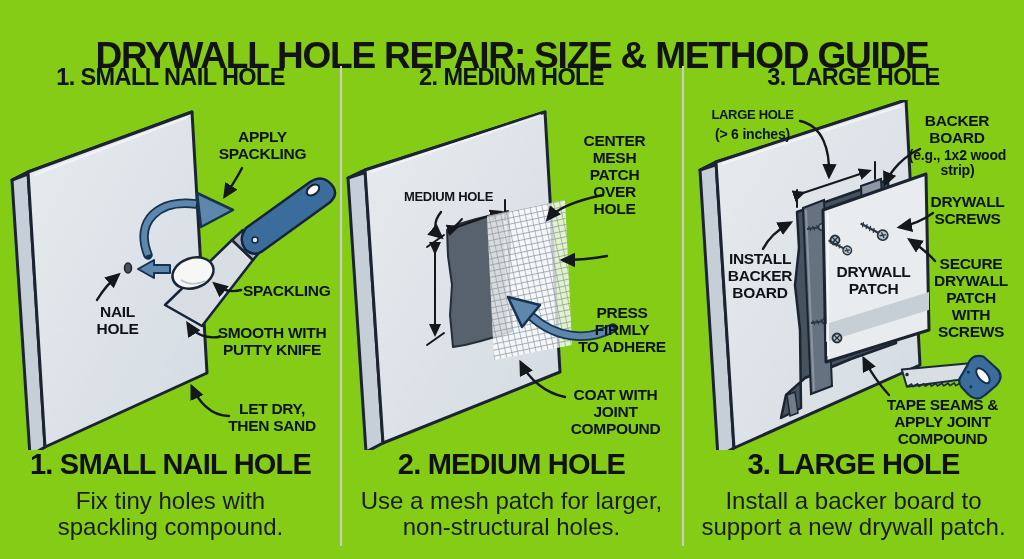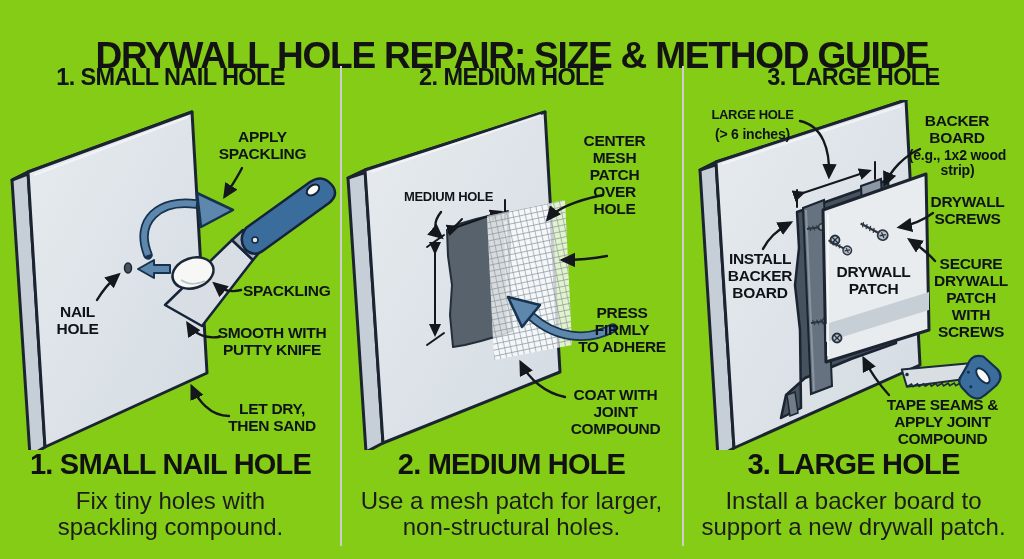--- a/index.html
+++ b/index.html
@@ -73,21 +73,21 @@
         <g fill="none" stroke="#14181d" stroke-width="2.4" stroke-linecap="round">
           <path d="M242,68 C236,80 230,88 225,96" marker-end="url(#ah1)"></path>
           <path d="M97,200 C103,190 110,182 118,175" marker-end="url(#ah1)"></path>
           <path d="M241,190 C230,193 222,190 215,184" marker-end="url(#ah1)"></path>
           <path d="M219,237 C203,239 193,232 188,224" marker-end="url(#ah1)"></path>
           <path d="M229,316 C210,316 198,300 192,287" marker-end="url(#ah1)"></path>
         </g>
       </svg>
       <div class="co" style="left:210px;top:28px;width:105px;">APPLY
 SPACKLING</div>
-      <div class="co" style="left:40px;top:203px;width:75px;">NAIL
+      <div class="co" style="left:40px;top:203px;width:75px;padding-left:40px;">NAIL
 HOLE</div>
       <div class="co" style="left:243px;top:182px;width:90px;text-align:left;">SPACKLING</div>
       <div class="co" style="left:212px;top:224px;width:120px;">SMOOTH WITH
 PUTTY KNIFE</div>
       <div class="co" style="left:222px;top:300px;width:100px;">LET DRY,
 THEN SAND</div>
     </div>
 
     <div class="foot">
       <h3>1. SMALL NAIL HOLE</h3>

